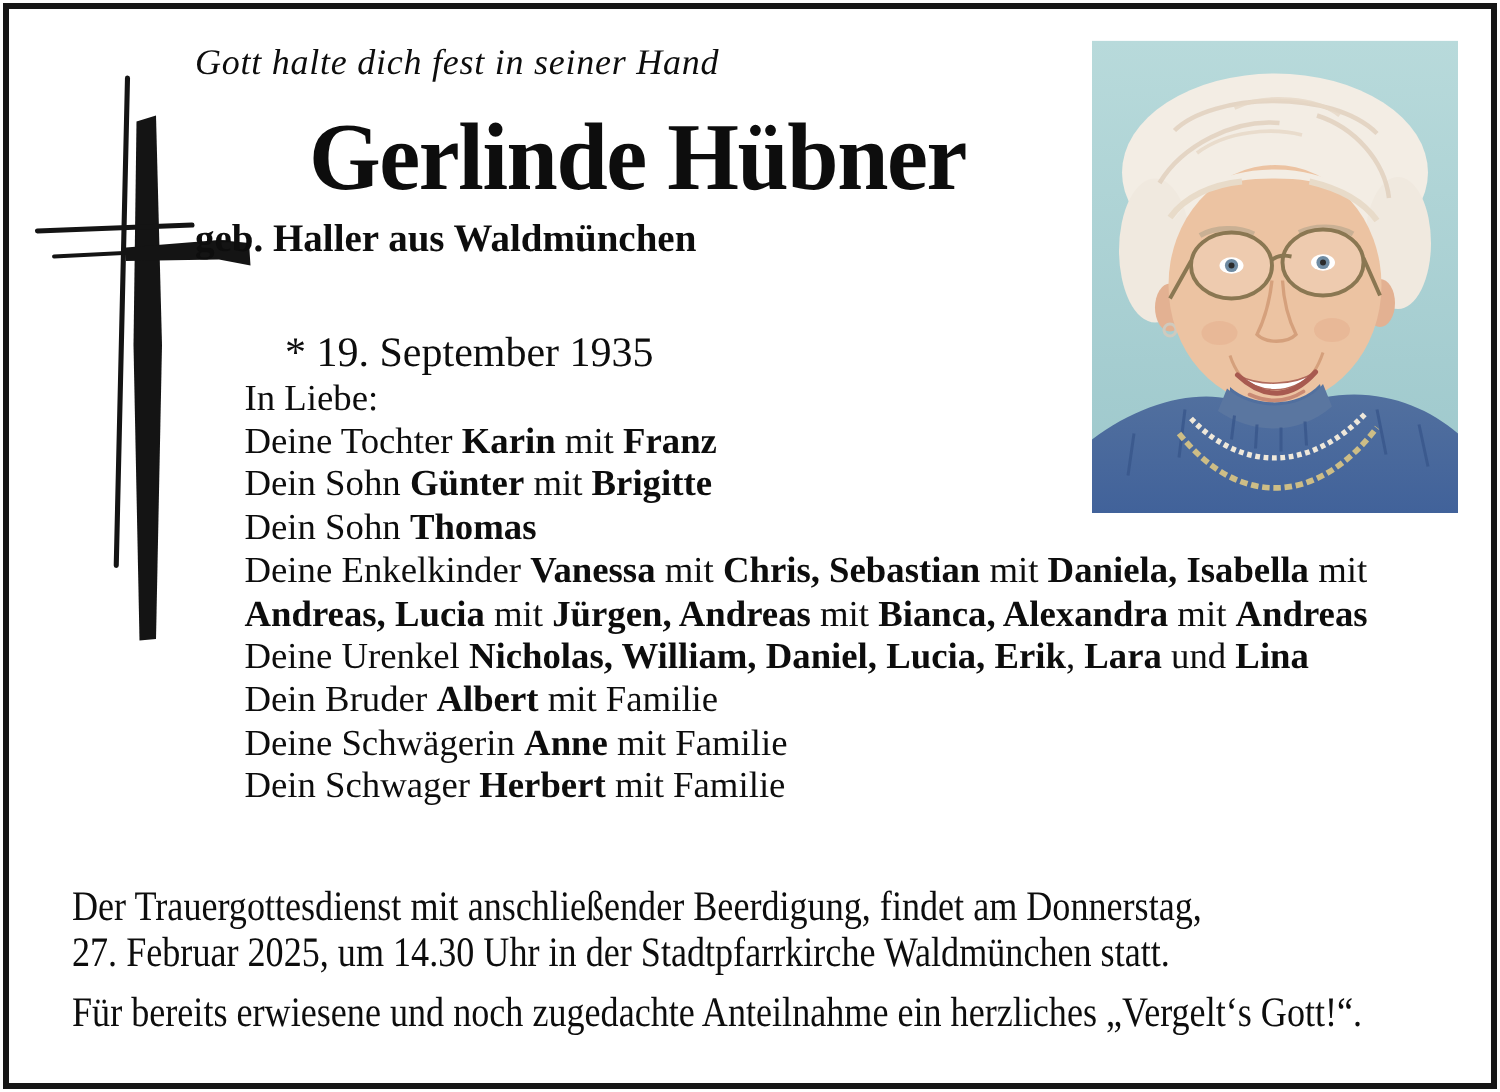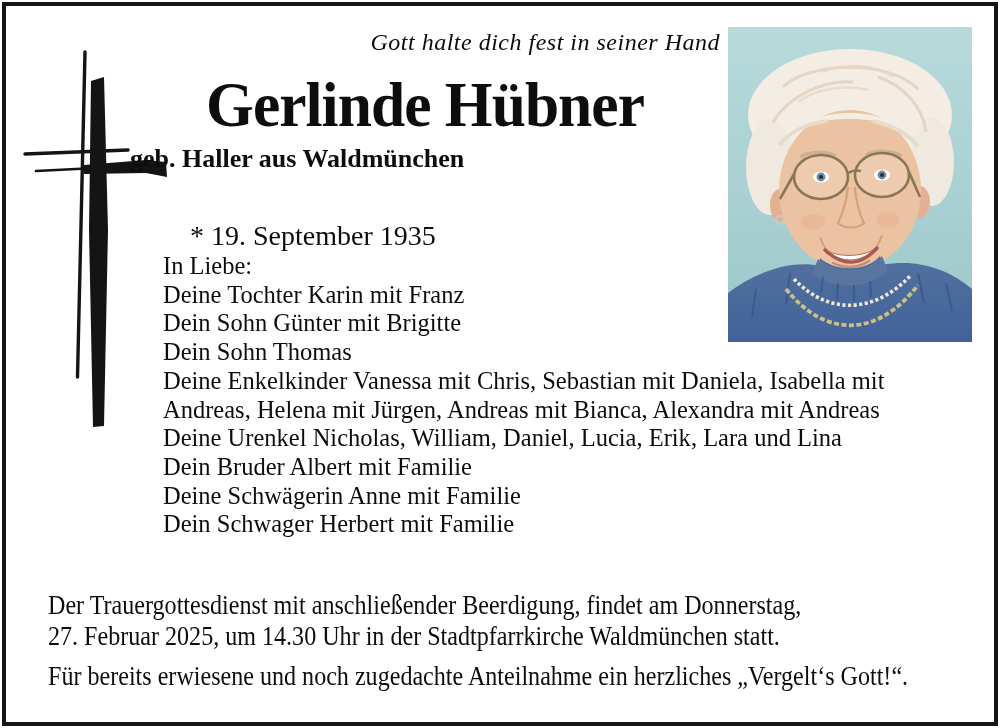--- a/index.html
+++ b/index.html
@@ -2,42 +2,42 @@
 <html lang="de"><head>
 <meta charset="utf-8">
 <style>
   html,body{margin:0;padding:0;background:#ffffff;}
   body{width:1000px;height:728px;position:relative;overflow:hidden;
        font-family:"Liberation Serif","DejaVu Serif",serif;color:#0d0d0d;}
   .notice{position:absolute;inset:0;background:#ffffff;}
   .frame{position:absolute;inset:2px;border:4px solid #161616;pointer-events:none;}
 
   
-  .verse{position:absolute;left:130px;top:29px;width:590px;text-align:right;
+  .verse{position:absolute;left:130px;top:29px;width:590px;text-align:left;
          font-style:italic;font-size:24px;letter-spacing:.5px;}
   .deceased-name{position:absolute;left:80px;top:72px;width:690px;text-align:center;
          font-weight:bold;font-size:64px;line-height:66px;letter-spacing:-1px;
          transform:scaleX(.96);transform-origin:50% 0;}
   .maiden{position:absolute;left:130px;top:144px;width:590px;
          font-weight:bold;font-size:26px;}
   .date{position:absolute;top:184px;font-size:28px;white-space:nowrap;}
   .date.birth{left:190px;margin-top:36px;}
   .date.death{left:503px;}
 
   
   .cross-wrap{position:absolute;left:0px;top:40px;width:180px;height:400px;}
 
   
   .photo{position:absolute;left:728px;top:27px;width:244px;height:315px;overflow:hidden;}
   .photo svg{display:block;}
 
   
   .family{position:absolute;left:163px;top:252px;width:790px;
           font-size:24.5px;line-height:28.7px;white-space:nowrap;}
-  .family .b{font-weight:normal;}
+  .family .b{font-weight:bold;}
 
   
   .footer{position:absolute;left:48px;top:589px;width:1100px;
           transform:scaleX(.86);transform-origin:0 0;}
   .footer-line{font-size:28px;line-height:31px;white-space:nowrap;}
   .thanks{margin-top:9px;}
 </style>
 </head>
 <body>
 
@@ -120,21 +120,21 @@
       <path d="M58,262 C98,312 150,310 190,258" fill="none" stroke="#cdbd86" stroke-width="3.8" stroke-dasharray="5,2.5"></path>
     </svg>
   </div>
 
   <div class="family">
     <div>In Liebe:</div>
     <div><span>Deine Tochter </span><span class="b">Karin</span><span> mit </span><span class="b">Franz</span></div>
     <div><span>Dein Sohn </span><span class="b">Günter</span><span> mit </span><span class="b">Brigitte</span></div>
     <div><span>Dein Sohn </span><span class="b">Thomas</span></div>
     <div><span>Deine Enkelkinder </span><span class="b">Vanessa</span><span> mit </span><span class="b">Chris, Sebastian</span><span> mit </span><span class="b">Daniela, Isabella</span><span> mit</span></div>
-    <div><span class="b">Andreas, Helena</span><span> mit </span><span class="b">Jürgen, Andreas</span><span> mit </span><span class="b">Bianca, Alexandra</span><span> mit </span><span class="b">Andreas</span></div>
+    <div><span class="b">Andreas, Lucia</span><span> mit </span><span class="b">Jürgen, Andreas</span><span> mit </span><span class="b">Bianca, Alexandra</span><span> mit </span><span class="b">Andreas</span></div>
     <div><span>Deine Urenkel </span><span class="b">Nicholas, William, Daniel, Lucia, Erik</span><span>, </span><span class="b">Lara</span><span> und </span><span class="b">Lina</span></div>
     <div><span>Dein Bruder </span><span class="b">Albert</span><span> mit Familie</span></div>
     <div><span>Deine Schwägerin </span><span class="b">Anne</span><span> mit Familie</span></div>
     <div><span>Dein Schwager </span><span class="b">Herbert</span><span> mit Familie</span></div>
   </div>
 
   <div class="footer">
     <div class="footer-line">Der Trauergottesdienst mit anschließender Beerdigung, findet am Donnerstag,</div>
     <div class="footer-line">27. Februar 2025, um 14.30 Uhr in der Stadtpfarrkirche Waldmünchen statt.</div>
     <div class="footer-line thanks">Für bereits erwiesene und noch zugedachte Anteilnahme ein herzliches „Vergelt‘s Gott!“.</div>

